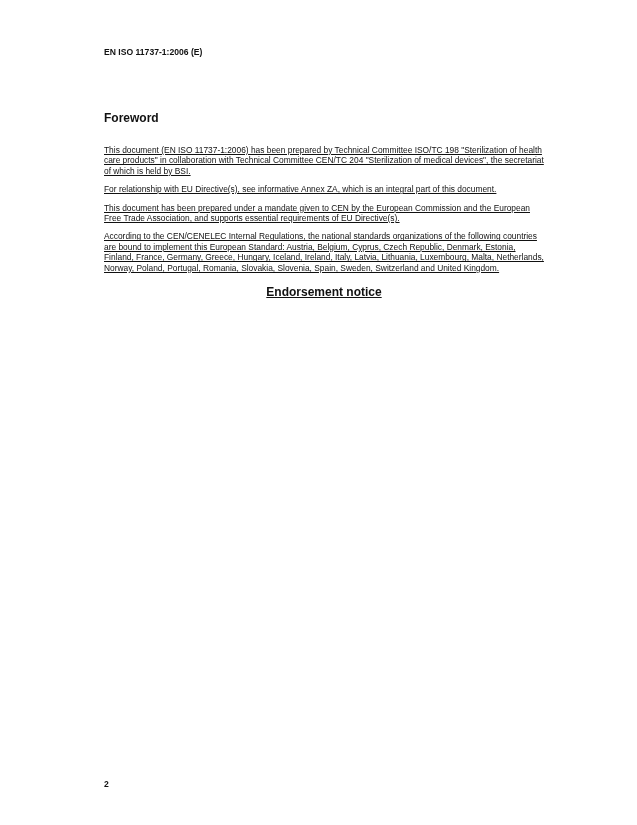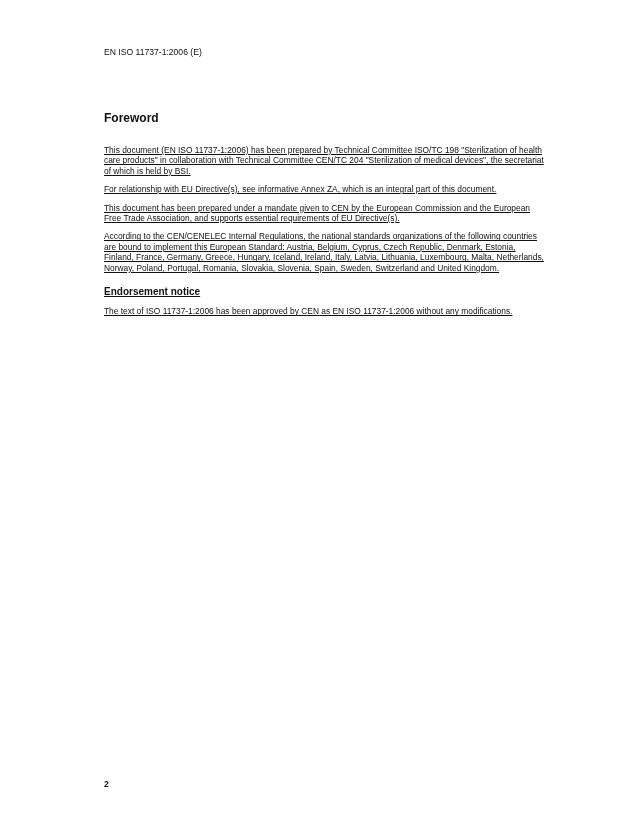--- a/index.html
+++ b/index.html
@@ -1,33 +1,32 @@
 <!DOCTYPE html>
 <html><head>
 <meta charset="utf-8">
 <style>
   html, body { margin: 0; padding: 0; background: #ffffff; }
   body { width: 637px; height: 825px; position: relative; overflow: hidden;
          font-family: "Liberation Sans", sans-serif; color: #111; }
-  .header { position: absolute; left: 104px; top: 47px; font-size: 8.6px; font-weight: normal; }
+  .header { position: absolute; left: 104px; top: 47px; font-size: 8.6px; font-weight: bold; }
   .title { position: absolute; left: 104px; top: 111px; font-size: 12px; font-weight: bold; }
   .body { position: absolute; left: 104px; top: 145px; width: 440px; font-size: 8.4px; line-height: 10.4px; text-decoration: underline; }
   .body p { margin: 0 0 8px 0; }
-  .subhead { font-weight: bold; font-size: 10px; margin: 14px 0 9px 0; }
+  .subhead { text-align: center; font-weight: bold; font-size: 12px; margin: 14px 0 9px 0; }
   .pagenum { position: absolute; left: 104px; top: 779px; font-size: 8.6px; font-weight: bold; }
 </style>
 </head>
 <body>
 
 <div class="header">EN ISO 11737-1:2006 (E)</div>
 
 <div class="title">Foreword</div>
 
 <div class="body">
   <p>This document (EN ISO 11737-1:2006) has been prepared by Technical Committee ISO/TC 198 "Sterilization of health care products" in collaboration with Technical Committee CEN/TC 204 "Sterilization of medical devices", the secretariat of which is held by BSI.</p>
   <p>For relationship with EU Directive(s), see informative Annex ZA, which is an integral part of this document.</p>
   <p>This document has been prepared under a mandate given to CEN by the European Commission and the European Free Trade Association, and supports essential requirements of EU Directive(s).</p>
   <p>According to the CEN/CENELEC Internal Regulations, the national standards organizations of the following countries are bound to implement this European Standard: Austria, Belgium, Cyprus, Czech Republic, Denmark, Estonia, Finland, France, Germany, Greece, Hungary, Iceland, Ireland, Italy, Latvia, Lithuania, Luxembourg, Malta, Netherlands, Norway, Poland, Portugal, Romania, Slovakia, Slovenia, Spain, Sweden, Switzerland and United Kingdom.</p>
   <div class="subhead">Endorsement notice</div>
-  <p>The text of ISO 11737-1:2006 has been approved by CEN as EN ISO 11737-1:2006 without any modifications.</p>
 </div>
 
 <div class="pagenum">2</div>
 
 </body></html>

